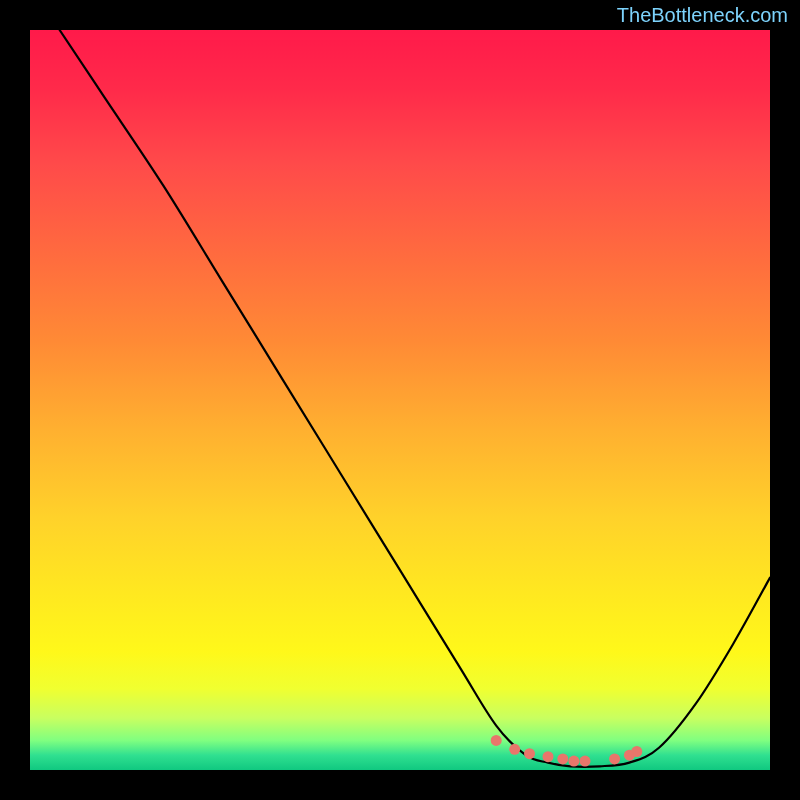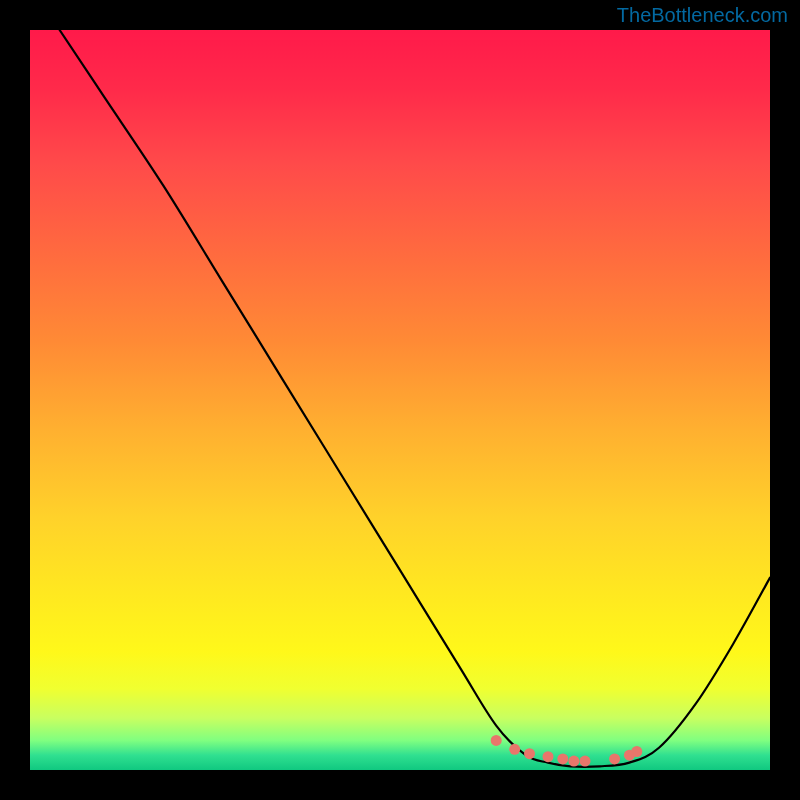--- a/index.html
+++ b/index.html
@@ -7,21 +7,21 @@
     width: 800px;
     height: 800px;
     background: #000;
     position: relative;
     font-family: Arial, sans-serif;
   }
   .watermark {
     position: absolute;
     top: 4px;
     right: 12px;
-    color: #0369a1;
+    color: #7dd3fc;
     font-size: 20px;
     font-weight: 500;
     z-index: 10;
   }
   .plot-area {
     position: absolute;
     left: 30px;
     top: 30px;
     width: 740px;
     height: 740px;

